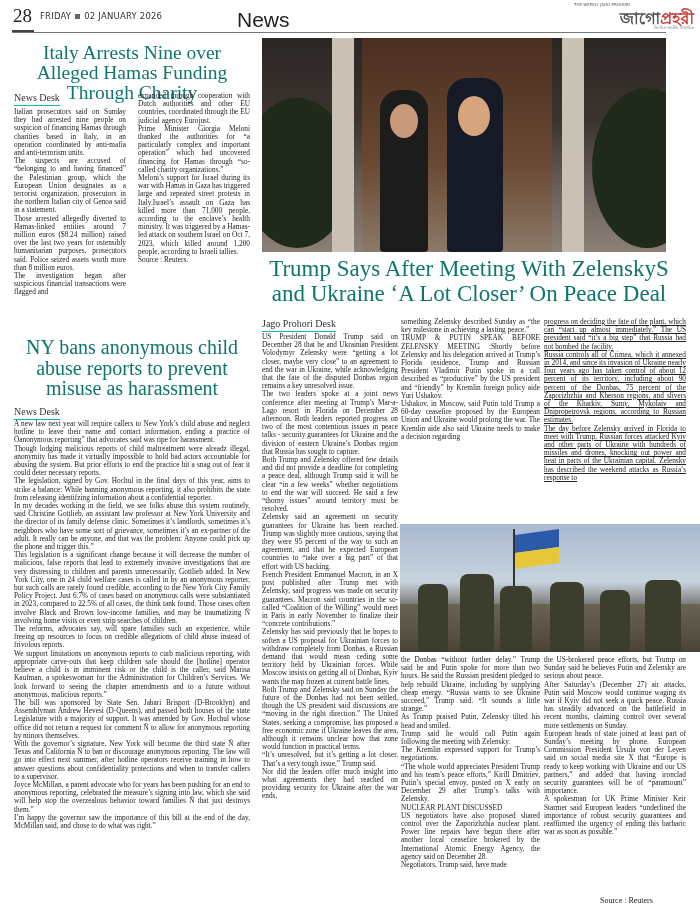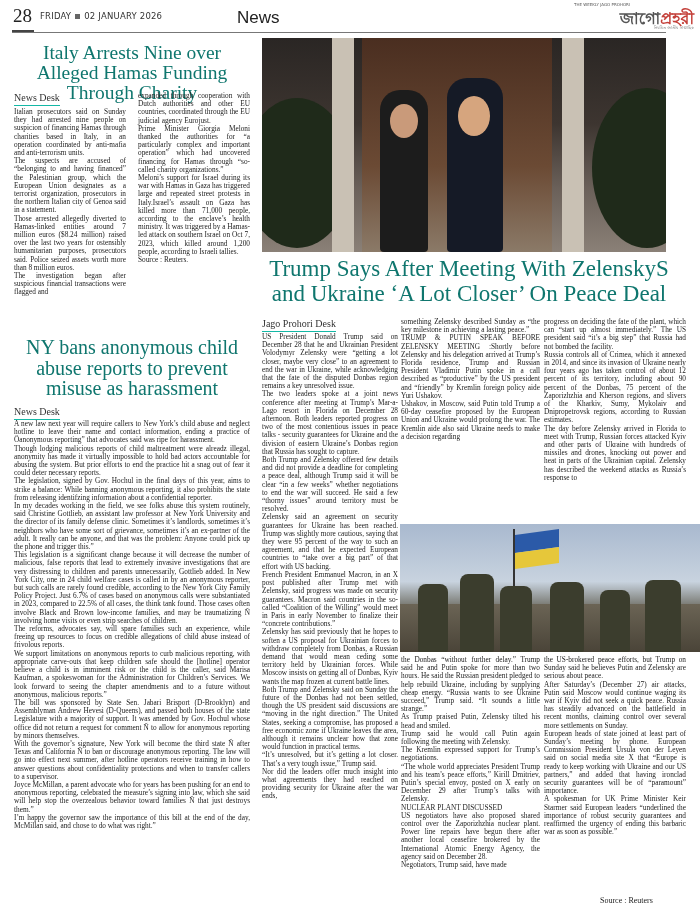--- a/index.html
+++ b/index.html
@@ -4,21 +4,21 @@
 <style>
   * { box-sizing: border-box; margin: 0; padding: 0; }
   html, body { width: 700px; height: 910px; background: #ffffff; overflow: hidden; }
   body { font-family: "Liberation Serif", serif; color: #1a1a1a; position: relative; }
 
   
   .masthead { position: absolute; left: 0; top: 0; width: 700px; height: 36px; }
   .page-num { position: absolute; left: 13px; top: 5px; font-size: 19px; font-family: "Liberation Serif", serif; color: #222; }
   .dateline { position: absolute; left: 40px; top: 11px; font-size: 8.5px; font-family: "DejaVu Sans", sans-serif; color: #333; letter-spacing: 0.2px; }
   .dateline .sq { display: inline-block; width: 5px; height: 5px; background: #666; margin: 0 4px 1px 4px; vertical-align: middle; }
-  .section-name { position: absolute; left: 237px; top: 8px; width: 80px; font-family: "Liberation Sans", sans-serif; font-size: 17px; color: #222; }
+  .section-name { position: absolute; left: 237px; top: 8px; width: 80px; font-family: "Liberation Sans", sans-serif; font-size: 21px; color: #222; }
   .logo { position: absolute; left: 404px; top: 1px; width: 296px; height: 30px; }
   .logo-small { position: absolute; right: 70px; top: 1px; font-size: 4px; font-family: "DejaVu Sans", sans-serif; color: #555; }
   .logo-main { position: absolute; right: 6px; top: 5px; font-family: "DejaVu Sans", sans-serif; font-weight: bold; font-size: 16px; }
   .logo-main .a { color: #555; }
   .logo-main .b { color: #c4403a; }
   .logo-tag { position: absolute; right: 6px; top: 24px; font-size: 4px; color: #555; font-family: "DejaVu Sans", sans-serif; }
   .rule-thick { position: absolute; left: 12px; top: 30px; width: 22px; height: 3px; background: #444; }
   .rule-thin { position: absolute; left: 12px; top: 32px; width: 654px; height: 1px; background: #777; }
 
   
@@ -53,21 +53,21 @@
   #photo-soldiers .flag-yellow { position: absolute; left: 115px; top: 26px; width: 44px; height: 16px; background: #e6c73a; transform: skewY(-8deg); }
   #photo-soldiers .pole { position: absolute; left: 113px; top: 5px; width: 2px; height: 75px; background: #333; }
   #photo-soldiers .rubble { position: absolute; left: 0; bottom: 0; width: 300px; height: 48px; background: linear-gradient(180deg, #6b6455 0%, #4a4438 100%); }
   #photo-soldiers .soldier { position: absolute; background: #3b3d2d; border-radius: 8px 8px 2px 2px; }
 
   
   #trump-headline { position: absolute; left: 264px; top: 256px; width: 410px; font-size: 23px; line-height: 25px; text-align: center; }
   #trump-byline { position: absolute; left: 262px; top: 318px; }
   #trump-col1 { left: 262px; top: 333px; width: 136px; }
   #trump-col2 { left: 401px; top: 318px; width: 139px; }
-  #trump-col3 { left: 544px; top: 318px; width: 142px; }
+  #trump-col3 { left: 544px; top: 318px; width: 142px; text-decoration: underline; }
   #trump-col4 { left: 401px; top: 656px; width: 139px; }
   #trump-col5 { left: 544px; top: 656px; width: 142px; }
   .source-right { position: absolute; left: 600px; top: 896px; font-size: 8px; font-weight: normal; }
 
   .section-head { text-transform: uppercase; }
 </style>
 </head>
 <body>
 
 <header class="masthead">

